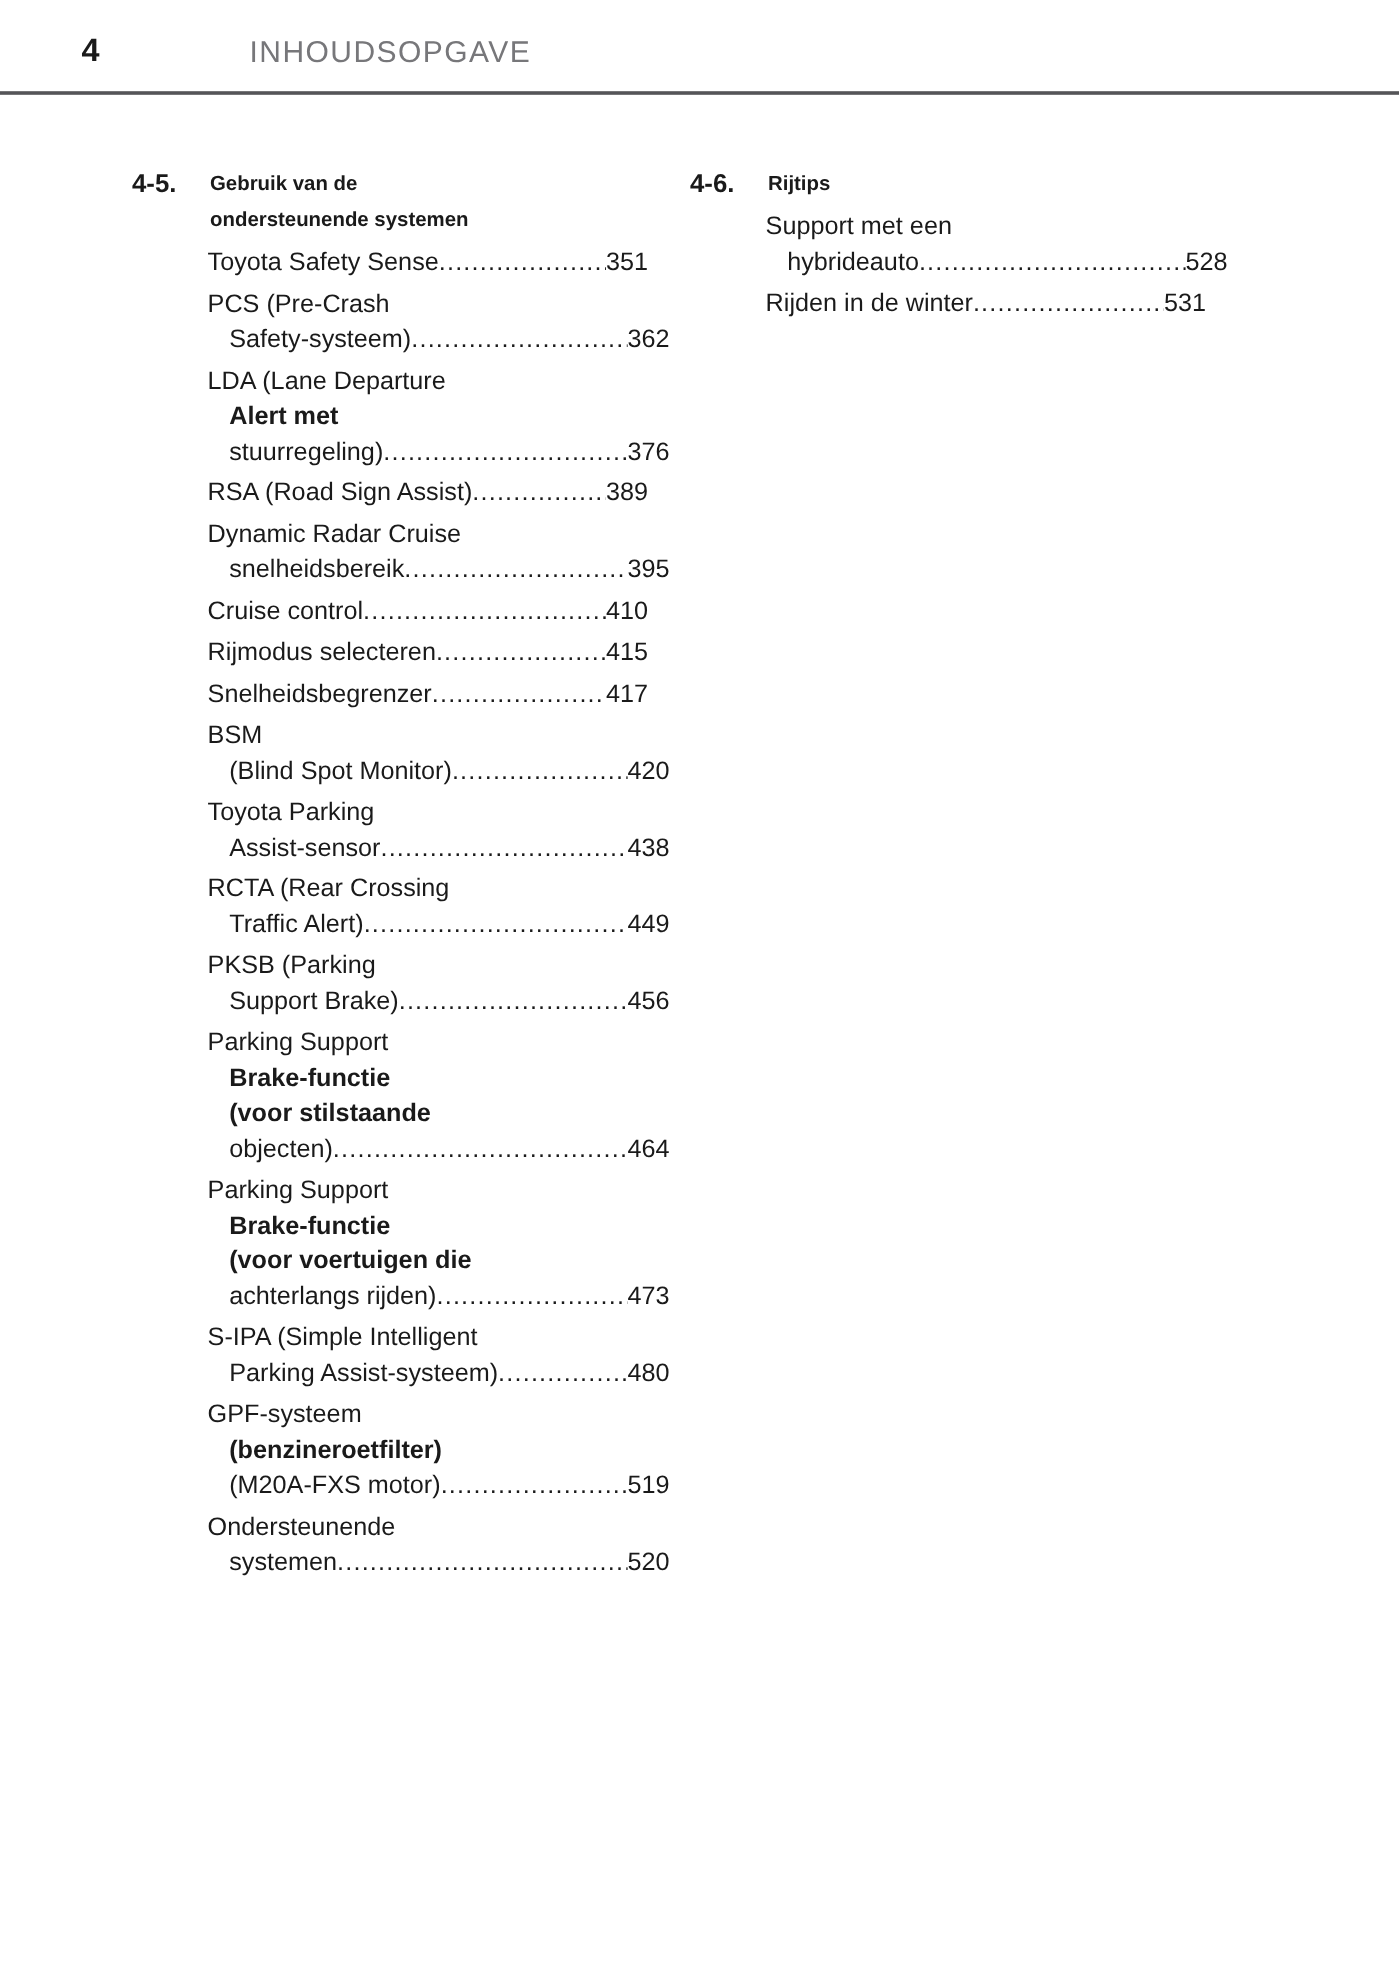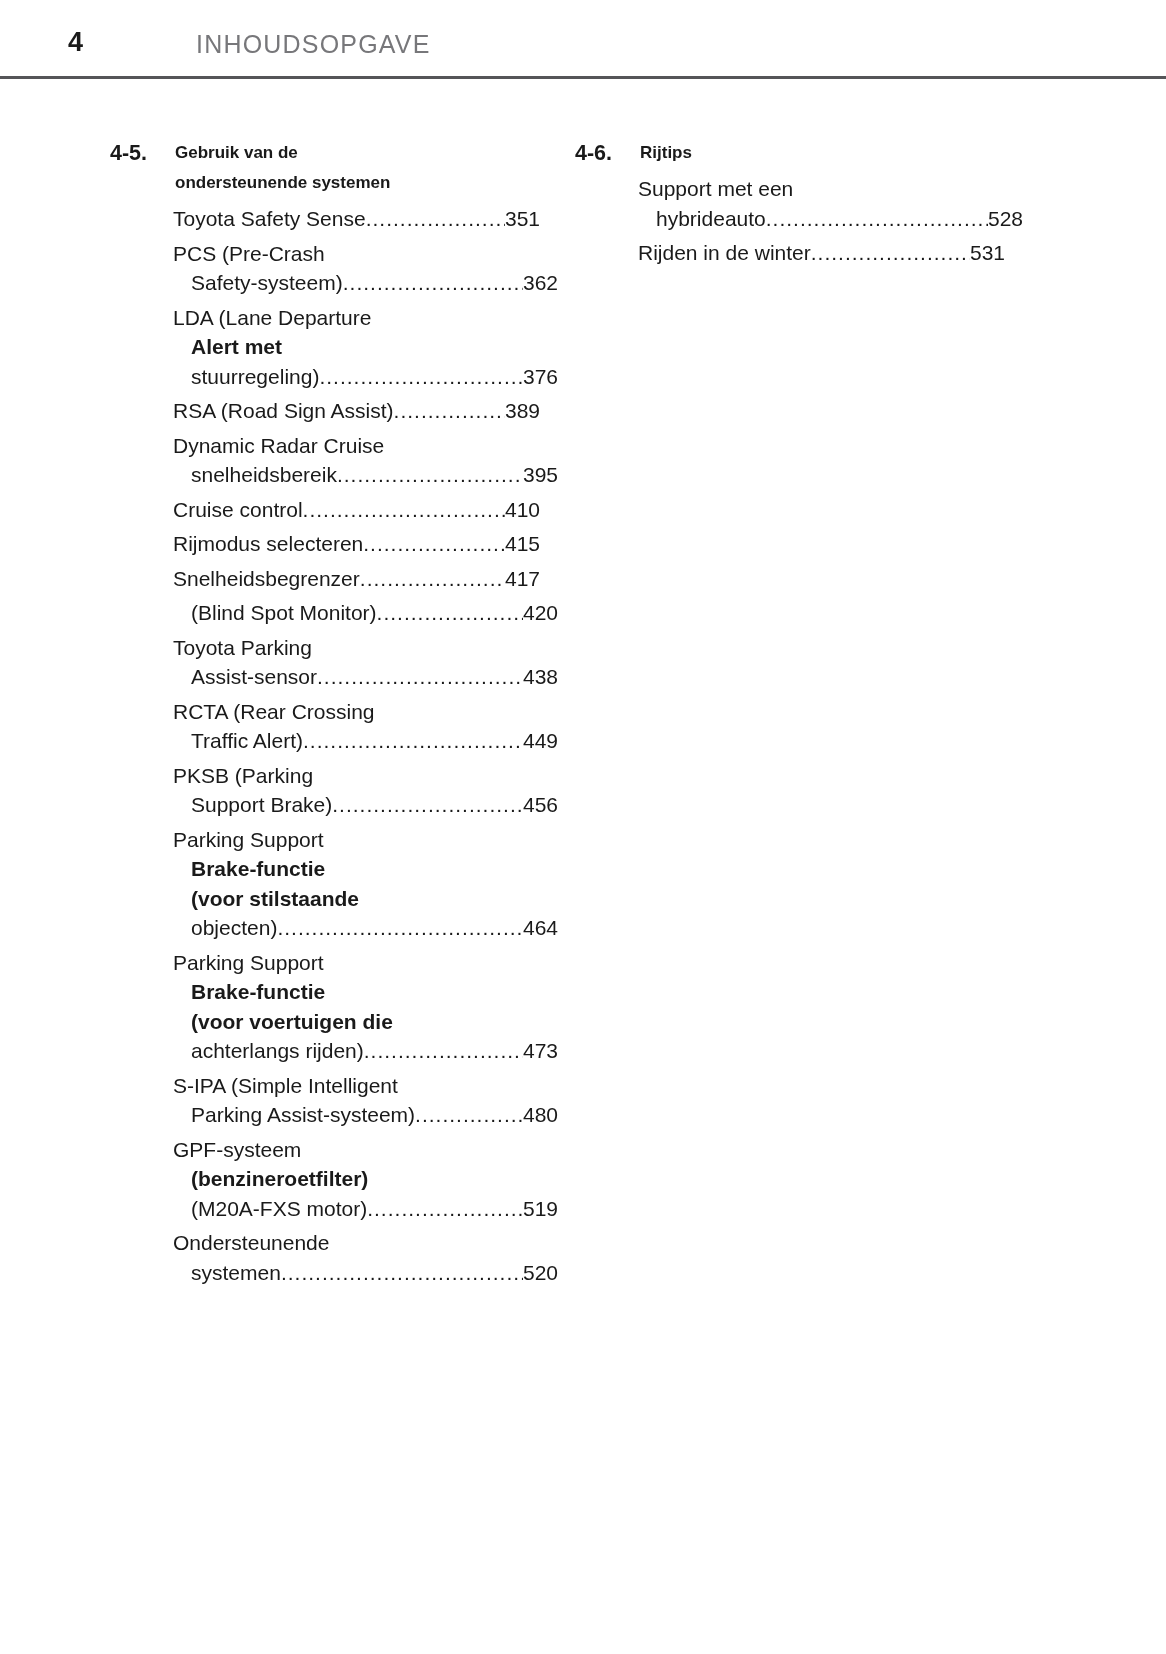--- a/index.html
+++ b/index.html
@@ -29,21 +29,21 @@
     position: absolute;
     left: 68px;
     top: 27px;
     font-size: 27px;
     font-weight: bold;
     color: #1a1a1a;
     letter-spacing: 0px;
   }
   .header-title {
     position: absolute;
-    left: 196px;
+    left: 208px;
     top: 30px;
     font-size: 25px;
     color: #77777a;
     letter-spacing: 1.2px;
   }
   .header-rule {
     position: absolute;
     left: 0;
     top: 76px;
     width: 1166px;
@@ -211,20 +211,21 @@
             </div>
           </div>
           <div class="entry">
             <div class="last-line">
               <span class="lead-text">Snelheidsbegrenzer</span>
               <span class="dots">........................................................................................................................................................................................................</span>
               <span class="page-num">417</span>
             </div>
           </div>
           <div class="entry">
+            <div class="entry-line">BSM</div>
             <div class="last-line indent">
               <span class="lead-text">(Blind Spot Monitor)</span>
               <span class="dots">........................................................................................................................................................................................................</span>
               <span class="page-num">420</span>
             </div>
           </div>
           <div class="entry">
             <div class="entry-line">Toyota Parking</div>
             <div class="last-line indent">
               <span class="lead-text">Assist-sensor</span>

